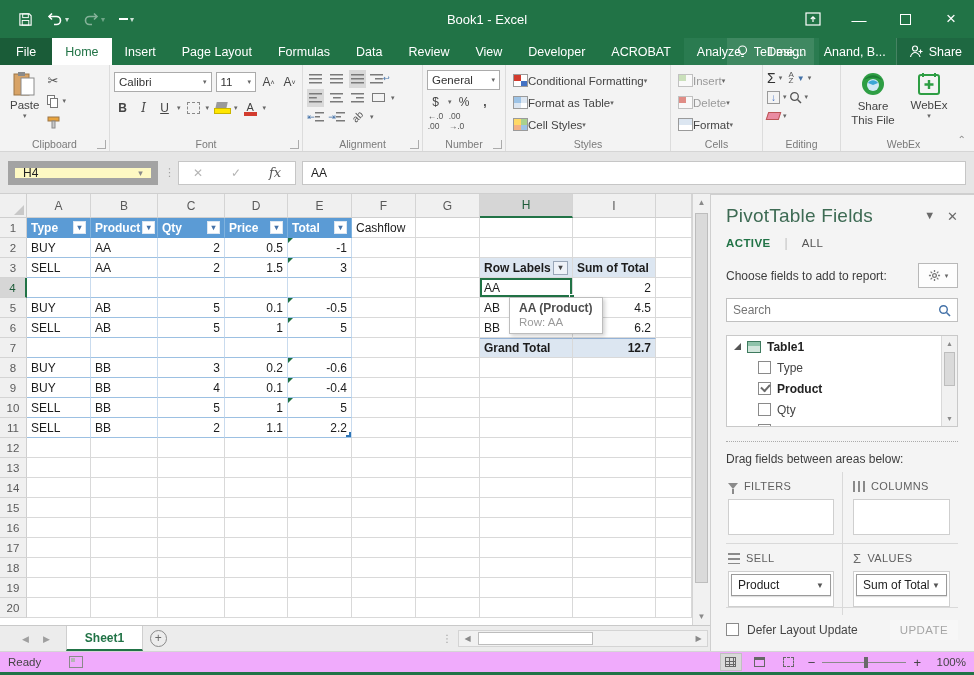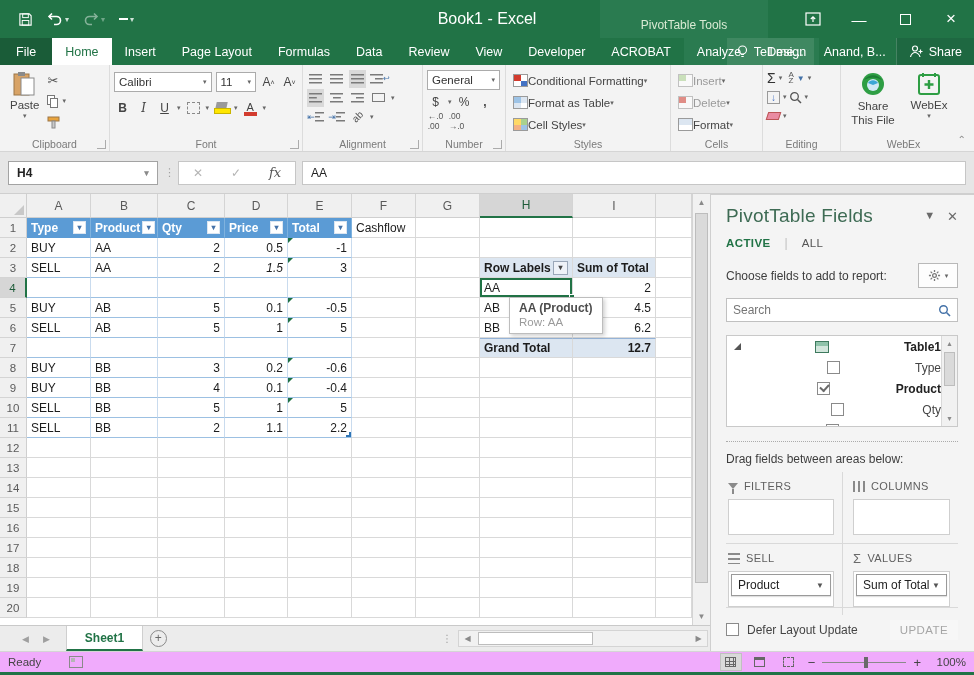--- a/index.html
+++ b/index.html
@@ -6,21 +6,21 @@
   html,body { width:974px; height:675px; overflow:hidden; }
   body { font-family:"Liberation Sans", sans-serif; font-size:12px; color:#262626; background:#fff; position:relative; }
 
   
   .titlebar { height:38px; background:#217346; display:flex; align-items:center; color:#fff; position:relative; }
   .qat { display:flex; align-items:center; gap:14px; padding-left:18px; }
   .qat .qbtn { display:flex; align-items:center; gap:2px; cursor:default; }
   .qat svg { display:block; }
   .qcaret { font-size:8px; color:#cfe3d8; }
   .dim { opacity:.45; }
-  .win-title { position:absolute; left:0; right:0; text-align:center; font-size:16px; color:#fff; pointer-events:none; }
+  .win-title { position:absolute; left:0; right:0; text-align:center; font-size:13px; color:#fff; pointer-events:none; }
   .ctx-tools { position:absolute; left:600px; top:0; width:168px; height:38px; background:#2a7b50; display:flex; align-items:flex-end; justify-content:center; padding-bottom:6px; font-size:12px; color:#d9ead3;}
   .win-controls { position:absolute; right:0; top:0; height:38px; display:flex; }
   .wbtn { width:46px; height:38px; display:flex; align-items:center; justify-content:center; font-size:15px; color:#fff; }
   .wbtn.small-sym { font-size:17px; }
 
   
   .tabrow { height:27px; background:#217346; display:flex; align-items:stretch; color:#fff; position:relative; }
   .rtab { padding:0 13px; display:flex; align-items:center; font-size:12.5px; cursor:default; }
   .rtab.file { background:#1a5c38; padding:0 16px; }
   .rtab.active { background:#fff; color:#217346; }
@@ -70,21 +70,21 @@
   .styleico { width:15px; height:13px; display:grid; grid-template-columns:1fr 1fr; grid-template-rows:1fr 1fr; border:1px solid #9a9a9a; background:#fff; }
   .styleico i { display:block; }
   .txtbtn { display:flex; align-items:center; height:21px; padding:0 3px; font-size:11.5px; color:#444; white-space:nowrap; }
   .txtbtn.gray { color:#9a9a9a; }
   .edit2col { display:flex; gap:2px; padding-top:2px; }
   .webexbtn { width:56px; }
   .chev-collapse { position:absolute; right:8px; bottom:6px; color:#8a8a8a; font-size:10px; }
 
   
   .formularow { height:42px; background:#e6e6e6; border-bottom:1px solid #cfcfcf; display:flex; align-items:center; padding:0 8px; gap:6px; }
-  .namebox { width:150px; height:24px; background:#ffffff; border:1px solid #a3a3a3; display:flex; align-items:center;font-weight:bold; }
+  .namebox { width:150px; height:24px; background:#fef9c3; border:7px solid #a3a3a3; display:flex; align-items:center; }
   .namebox .nb-text { flex:1; padding-left:8px; font-size:12px; color:#222; }
   .namebox .nb-caret { width:22px; text-align:center; color:#8a8a8a; font-size:9px; border-left:1px solid transparent; }
   .dots-handle { color:#a0a0a0; font-size:11px; letter-spacing:1px; width:8px; }
   .fxgroup { height:24px; background:#fff; border:1px solid #c6c6c6; display:flex; align-items:center; width:118px; justify-content:space-around; }
   .fxgroup span { color:#b5b5b5; font-size:12px; }
   .fxgroup .fx { color:#555; font-family:"DejaVu Serif", serif; font-style:italic; font-size:13px; }
   .fvalue { flex:1; height:24px; background:#fff; border:1px solid #c6c6c6; display:flex; align-items:center; padding-left:8px; font-size:12px; color:#222; }
 
   
   .main { display:flex; height:457px; }
@@ -143,21 +143,21 @@
   .ptab { font-size:11.5px; letter-spacing:.4px; color:#555; }
   .ptab.on { color:#217346; font-weight:bold; }
   .ptab-sep { color:#c0c0c0; }
   .choose-row { display:flex; align-items:center; margin-top:13px; }
   .choose-label { font-size:12px; color:#3d3d3d; }
   .gearbtn { margin-left:auto; width:40px; height:25px; background:#fdfdfd; border:1px solid #b8b8b8; display:flex; align-items:center; justify-content:center; gap:4px; color:#6a6a6a; }
   .searchbox { margin-top:10px; height:24px; background:#fff; border:1px solid #c0c0c0; display:flex; align-items:center; padding:0 6px; }
   .searchbox input { flex:1; border:none; outline:none; font-family:inherit; font-size:12px; color:#333; background:transparent; }
   .fieldlist { margin-top:13px; height:92px; background:#fff; border:1px solid #c9c9c9; position:relative; overflow:hidden; }
   .fl-inner { position:absolute; left:0; top:0; right:16px; }
-  .fl-row { height:21px; display:flex; align-items:center; gap:6px; padding-left:7px;justify-content:space-between; }
+  .fl-row { height:21px; display:flex; align-items:center; gap:6px; padding-left:7px; }
   .fl-row .indent { width:18px; flex:none; }
   .fl-tri { width:0; height:0; border-bottom:7px solid #555; border-left:7px solid transparent; flex:none; }
   .fl-tableicon { width:14px; height:12px; border:1px solid #3e7a5e; background:
       linear-gradient(#8fc3aa,#8fc3aa) 0 0/100% 4px no-repeat,
       linear-gradient(#d2e6dc,#d2e6dc) 0 4px/100% 8px no-repeat; flex:none; }
   .fl-name { font-weight:bold; color:#222; }
   .cbox { width:13px; height:13px; border:1px solid #8a8a8a; background:#fff; position:relative; flex:none; }
   .cbox.checked::after { content:""; position:absolute; left:2px; top:1px; width:7px; height:4px; border-left:2px solid #6a6a6a; border-bottom:2px solid #6a6a6a; transform:rotate(-48deg); }
   .fl-scroll { position:absolute; right:0; top:0; bottom:0; width:16px; background:#f1f1f1; border-left:1px solid #d9d9d9; }
   .fl-scroll .arr { height:15px; display:flex; align-items:center; justify-content:center; color:#8a8a8a; font-size:7px; }
@@ -199,21 +199,20 @@
   .ztrack { width:84px; height:1px; background:#8a8a8a; position:relative; }
   .zthumb { position:absolute; left:50%; top:-5px; width:4px; height:11px; background:#6a6a6a; }
   .zoomval { width:36px; text-align:right; }
   .greenstrip { height:3px; background:#217346; }
 </style>
 </head>
 <body>
 
 <div class="titlebar">
   <div class="win-title">Book1 - Excel</div>
-  <div class="ctx-tools">PivotTable Tools</div>
   <div class="qat">
     <span class="qbtn">
         <svg width="15" height="15" viewBox="0 0 16 16">
           <path d="M2 2h10l2 2v10H2z" fill="none" stroke="#fff" stroke-width="1.2"></path>
           <rect x="5" y="2" width="6" height="4" fill="none" stroke="#fff"></rect>
           <rect x="4.5" y="9" width="7" height="5" fill="none" stroke="#fff"></rect>
         </svg>
       </span>
     <span class="qbtn">
         <svg width="16" height="14" viewBox="0 0 16 14">
@@ -615,21 +614,21 @@
             <div class="cell" style="width: 64px;"></div>
             <div class="cell" style="width: 93px;"></div>
             <div class="cell" style="width: 83px;"></div>
             <div class="cell" style="width: 36px;"></div>
           </div>
           <div class="grow">
             <div class="rowh">3</div>
             <div class="cell tbl" style="width: 64px;">SELL</div>
             <div class="cell tbl" style="width: 67px;">AA</div>
             <div class="cell tbl num" style="width: 67px;">2</div>
-            <div class="cell tbl num" style="width: 63px; font-style: italic;">1.5</div>
+            <div class="cell tbl num" style="width: 63px;">1.5</div>
             <div class="cell tbl num" style="width: 64px;">3<span class="etri"></span></div>
             <div class="cell" style="width: 64px;"></div>
             <div class="cell" style="width: 64px;"></div>
             <div class="cell pvh" style="width: 93px;">Row Labels<span class="pvfilter">▾</span></div>
             <div class="cell pvh" style="width: 83px;">Sum of Total</div>
             <div class="cell" style="width: 36px;"></div>
           </div>
           <div class="grow">
             <div class="rowh selr">4</div>
             <div class="cell tbl" style="width: 64px;"></div>

